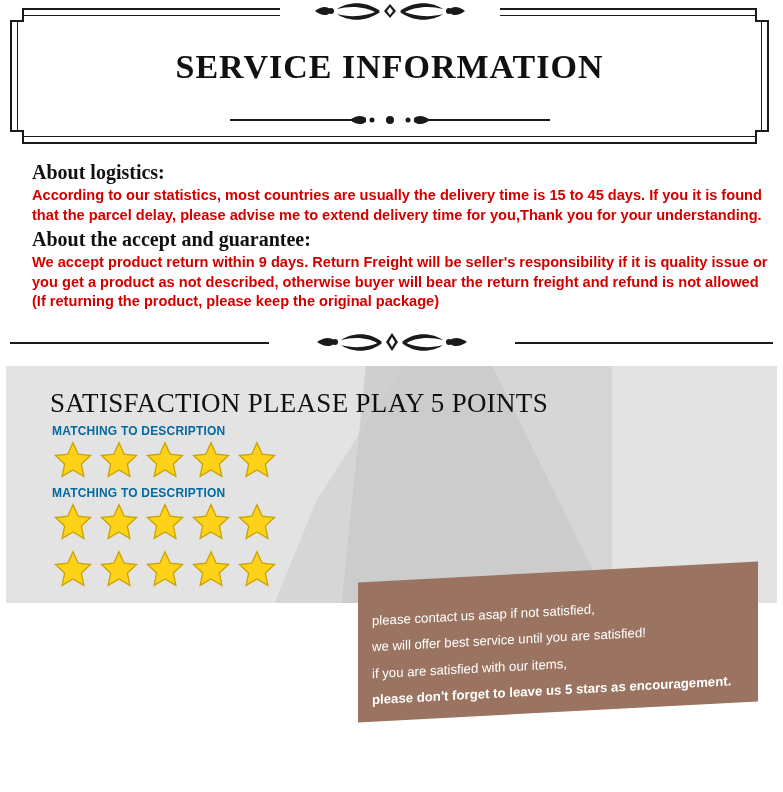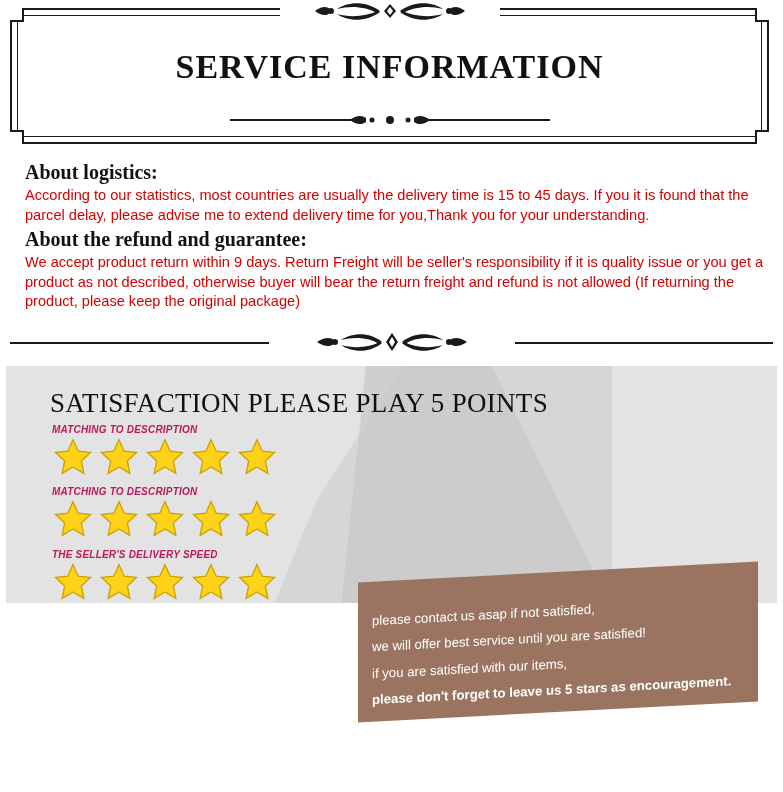--- a/index.html
+++ b/index.html
@@ -71,33 +71,33 @@
     transform: translateX(-50%);
     width: 330px;
     height: 24px;
     display: flex;
     align-items: center;
     justify-content: center;
   }
 
   
   .content {
-    padding: 14px 14px 0 25px;
+    padding: 14px 14px 0 32px;
   }
   .sec-head {
     font-family: "Liberation Serif", serif;
     font-weight: bold;
     font-size: 20px;
     color: #111111;
     margin: 2px 0 1px 0;
     line-height: 1.25;
   }
   .sec-body {
     font-family: "Liberation Sans", sans-serif;
-    font-weight: normal;
+    font-weight: bold;
     font-size: 14.6px;
     color: #d40000;
     line-height: 1.34;
     margin: 0 0 2px 0;
   }
 
   
   .divider-wrap {
     position: relative;
     margin: 16px 10px 0 10px;
@@ -136,25 +136,24 @@
     top: 22px;
     font-family: "Liberation Serif", serif;
     font-size: 27px;
     color: #111111;
     letter-spacing: 0.3px;
   }
   .rate-group { position: absolute; left: 46px; }
   .rate-label {
     font-family: "Liberation Sans", sans-serif;
     font-weight: bold;
-    font-size: 10px;
-    color: #be185d;
+    font-size: 12px;
+    color: #0369a1;
     letter-spacing: 0.2px;
     margin-bottom: 2px;
-    font-style: italic;
   }
   .stars { font-size: 0; line-height: 0; }
   .stars svg { margin-right: 4px; }
 
   .g1 { top: 58px; }
   .g2 { top: 120px; }
   .g3 { top: 183px; }
 
   
   .shard {
@@ -239,21 +238,21 @@
       </g>
     </svg>
   </div>
 </div>
 
 <div class="content">
   <div class="sec-head">About logistics:</div>
   <div class="sec-body">According to our statistics, most countries are usually the delivery time is 15 to 45 days. If you it is found that the parcel delay, please advise me to extend delivery time for you,Thank you for your understanding.</div>
 
 
-  <div class="sec-head">About the refund and guarantee:</div>
+  <div class="sec-head">About the accept and guarantee:</div>
   <div class="sec-body">We accept product return within 9 days. Return Freight will be seller's responsibility if it is quality issue or you get a product as not described, otherwise buyer will bear the return freight and refund is not allowed (If returning the product, please keep the original package)</div>
 </div>
 
 <div class="divider-wrap">
   <div class="divider-line"></div>
   <div class="divider-orn">
     <svg width="230" height="28" viewBox="0 0 230 28">
       <g fill="#1a1a1a">
         <path d="M115 4 L121 13 L115 22 L109 13 Z"></path>
         <path d="M115 8 L118 13 L115 18 L112 13 Z" fill="#ffffff"></path>
@@ -304,21 +303,20 @@
           <path d="M12 1.6l3.1 6.9 7.4.8-5.5 5.1 1.5 7.4L12 18l-6.5 3.8 1.5-7.4L1.5 9.3l7.4-.8z" fill="#ffd21a" stroke="#c9a400" stroke-width="0.8"></path>
         </svg><svg width="42" height="40" viewBox="0 0 24 24">
           <path d="M12 1.6l3.1 6.9 7.4.8-5.5 5.1 1.5 7.4L12 18l-6.5 3.8 1.5-7.4L1.5 9.3l7.4-.8z" fill="#ffd21a" stroke="#c9a400" stroke-width="0.8"></path>
         </svg><svg width="42" height="40" viewBox="0 0 24 24">
           <path d="M12 1.6l3.1 6.9 7.4.8-5.5 5.1 1.5 7.4L12 18l-6.5 3.8 1.5-7.4L1.5 9.3l7.4-.8z" fill="#ffd21a" stroke="#c9a400" stroke-width="0.8"></path>
         </svg>
     </div>
   </div>
 
   <div class="rate-group g3">
-    <div class="rate-label">THE SELLER'S DELIVERY SPEED</div>
     <div class="stars">
       <svg width="42" height="40" viewBox="0 0 24 24">
           <path d="M12 1.6l3.1 6.9 7.4.8-5.5 5.1 1.5 7.4L12 18l-6.5 3.8 1.5-7.4L1.5 9.3l7.4-.8z" fill="#ffd21a" stroke="#c9a400" stroke-width="0.8"></path>
         </svg><svg width="42" height="40" viewBox="0 0 24 24">
           <path d="M12 1.6l3.1 6.9 7.4.8-5.5 5.1 1.5 7.4L12 18l-6.5 3.8 1.5-7.4L1.5 9.3l7.4-.8z" fill="#ffd21a" stroke="#c9a400" stroke-width="0.8"></path>
         </svg><svg width="42" height="40" viewBox="0 0 24 24">
           <path d="M12 1.6l3.1 6.9 7.4.8-5.5 5.1 1.5 7.4L12 18l-6.5 3.8 1.5-7.4L1.5 9.3l7.4-.8z" fill="#ffd21a" stroke="#c9a400" stroke-width="0.8"></path>
         </svg><svg width="42" height="40" viewBox="0 0 24 24">
           <path d="M12 1.6l3.1 6.9 7.4.8-5.5 5.1 1.5 7.4L12 18l-6.5 3.8 1.5-7.4L1.5 9.3l7.4-.8z" fill="#ffd21a" stroke="#c9a400" stroke-width="0.8"></path>
         </svg><svg width="42" height="40" viewBox="0 0 24 24">

